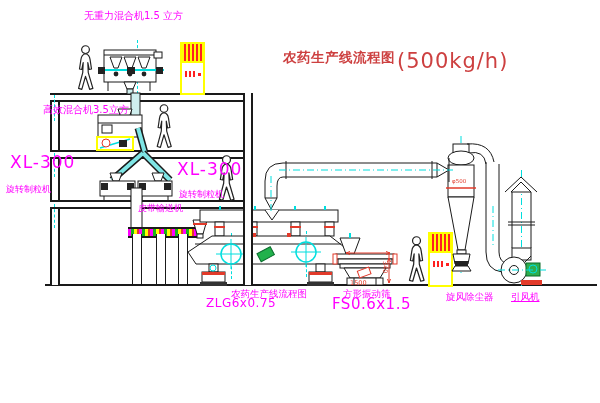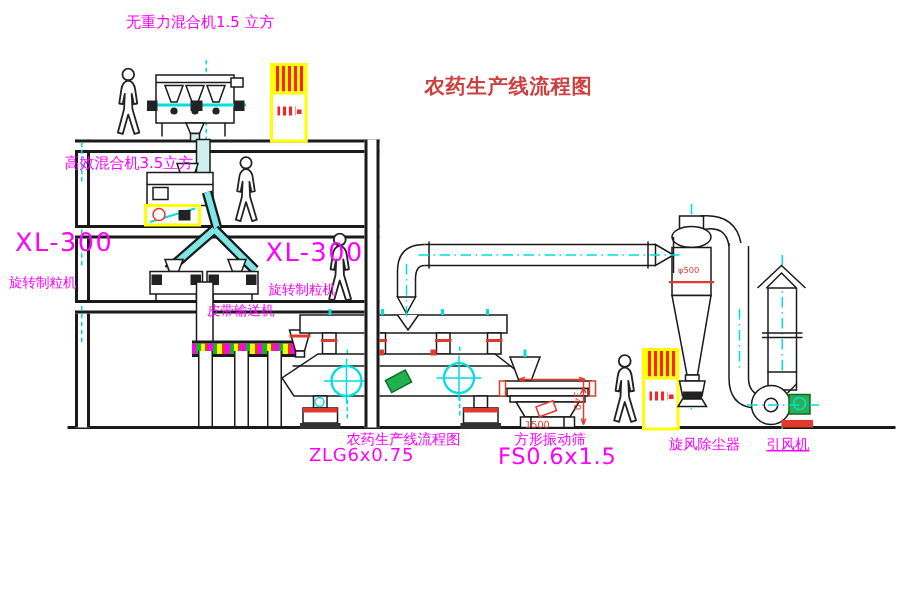--- a/index.html
+++ b/index.html
@@ -273,20 +273,21 @@
     </svg>
   <svg style="left:214px;top:155px;" width="25" height="49">
       <use href="#person"></use>
     </svg>
   <svg style="left:404px;top:236px;" width="25" height="49">
       <use href="#person"></use>
     </svg>
 
   <div class="title">
     <span class="pre">农药生产线流程图</span>
+    <span class="cap">(500kg/h)</span>
   </div>
 
   <div class="lbl" style="left:84px;top:11px;font-size:10px;text-align:center;">无重力混合机1.5 立方</div>
   <div class="lbl" style="left:43px;top:105px;font-size:10px;">高效混合机3.5立方</div>
   <div class="lbl" style="left:10px;top:154px;font-size:17px;letter-spacing:1px;">XL-300</div>
   <div class="lbl" style="left:6px;top:185px;font-size:9px;">旋转制粒机</div>
   <div class="lbl" style="left:177px;top:161px;font-size:17px;letter-spacing:1px;">XL-300</div>
   <div class="lbl" style="left:179px;top:190px;font-size:9px;">旋转制粒机</div>
   <div class="lbl" style="left:138px;top:204px;font-size:9px;">皮带输送机</div>
   <div class="lbl" style="left:231px;top:289px;font-size:9.5px;">农药生产线流程图</div>

